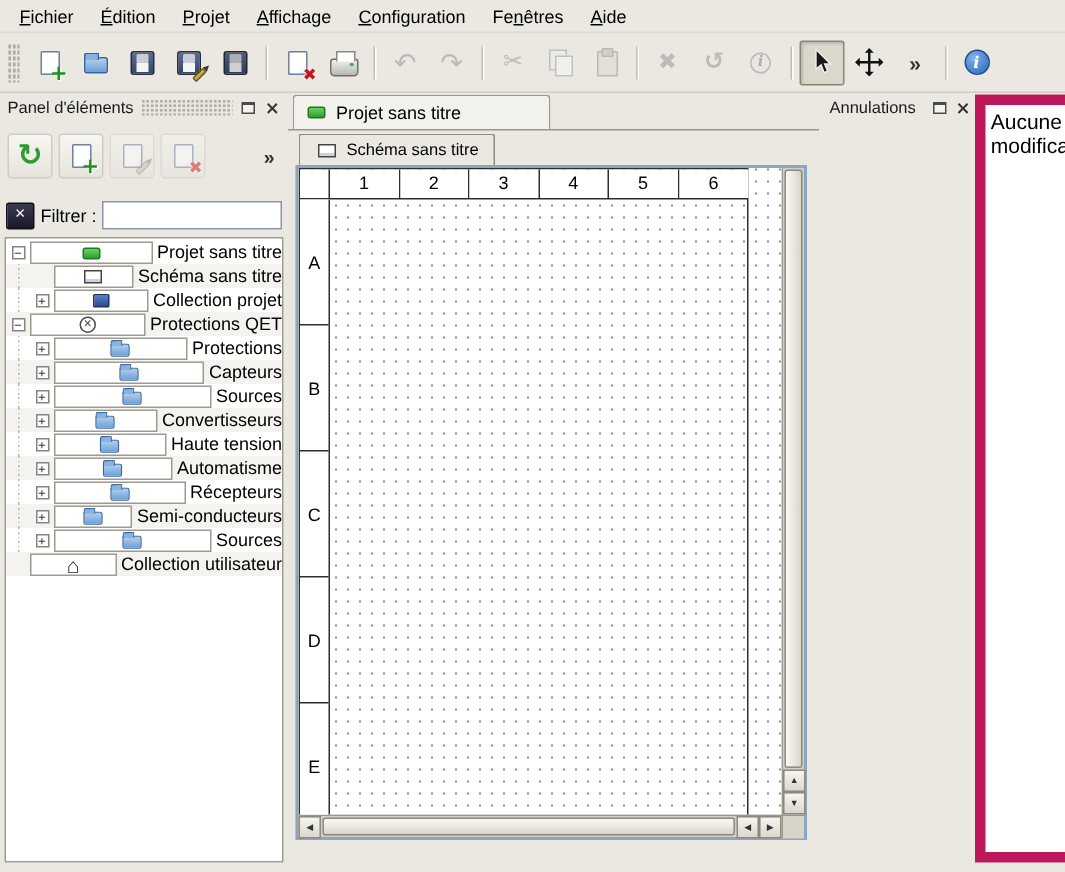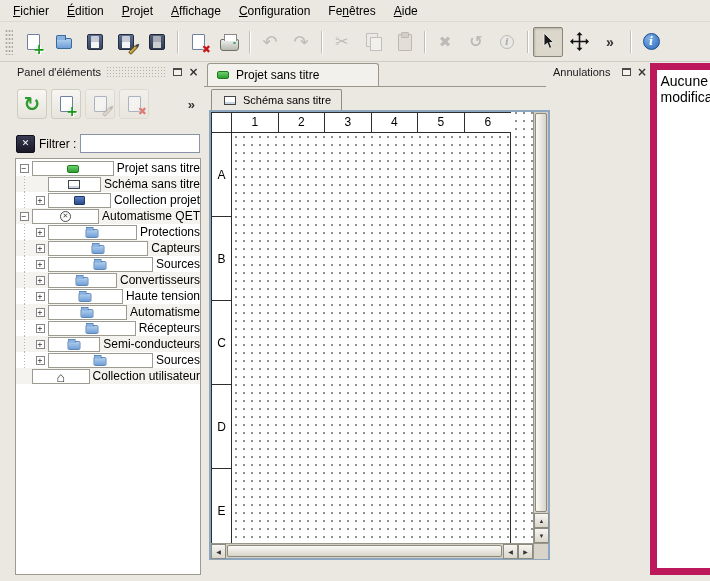--- a/index.html
+++ b/index.html
@@ -61,21 +61,21 @@
   .ic-float{width:9px;height:8px;border:1px solid #4a4a4a;border-top-width:2px;background:#f4f2ec;}
   .ic-closex{font:bold 12px/1 "DejaVu Sans",sans-serif;color:#333;}
   .cfx{color:#fff;font:bold 9px/1 "DejaVu Sans",sans-serif;}
   .ti-project{width:12px;height:8px;background:linear-gradient(#6cd26c,#2f9e2f);border:1px solid #1f7a1f;border-radius:2px;}
   .ti-schema{width:12px;height:9px;background:#fff;border:1px solid #444;box-shadow:inset 0 -2px 0 #c8d4e4;}
   .ti-colproj{width:11px;height:9px;background:linear-gradient(#5b7fc4,#2b4d8c);border:1px solid #1d3666;border-radius:1px;}
   .ti-qet{display:flex;align-items:center;justify-content:center;width:11px;height:11px;border:1px solid #4a4a4a;border-radius:50%;color:#4a4a4a;font:bold 7px/1 "DejaVu Sans",sans-serif;background:#fff;}
   .ti-home{font-size:14px;line-height:14px;color:#222;}
 
   
-  .main{display:flex;height:519px;padding-left:12px;}
+  .main{display:flex;height:519px;}
 
   
   .dock-left{width:192px;display:flex;flex-direction:column;padding:1px 3px 6px 3px;flex:none;}
   .dock-right{width:164px;display:flex;flex-direction:row;padding:1px 3px 6px 2px;flex:none;}
   .dock-title{height:17px;display:flex;align-items:center;gap:3px;margin-bottom:2px;}
   .dock-title .texture{flex:1;height:11px;background-image:radial-gradient(#b3afa4 0.9px,transparent 1px);background-size:3px 3px;}
   .dock-title .lbl{font-size:11px;color:#1a1a1a;padding:0 2px;white-space:nowrap;}
   .dock-controls{display:flex;align-items:center;gap:1px;}
   .dock-btn{width:15px;height:14px;display:flex;align-items:center;justify-content:center;}
 
@@ -343,21 +343,21 @@
           </span>
           <span class="tree-label">Collection projet</span>
         </div>
         <div class="tree-row">
           <span class="expander">
             <i class="box">−</i>
           </span>
           <span class="icw tree">
             <i class="ti-qet">✕</i>
           </span>
-          <span class="tree-label">Automatisme QET</span>
+          <span class="tree-label">Protections QET</span>
         </div>
         <div class="tree-row">
           <span class="indent"></span>
           <span class="expander">
             <i class="box">+</i>
           </span>
           <span class="icw tree">
             <i class="icf small"></i>
           </span>
           <span class="tree-label">Protections</span>

